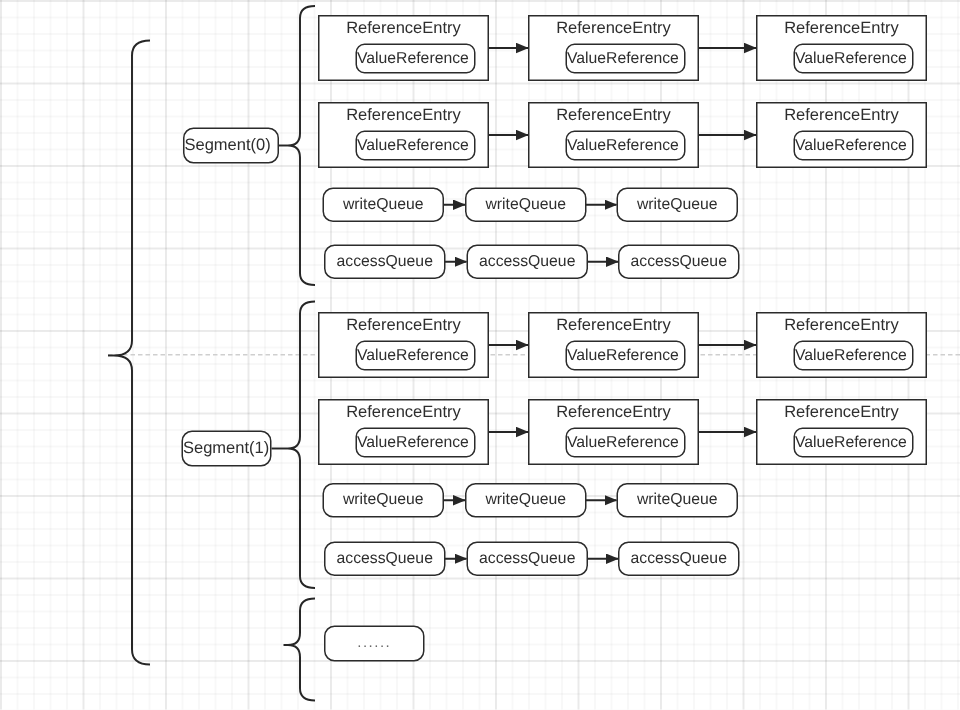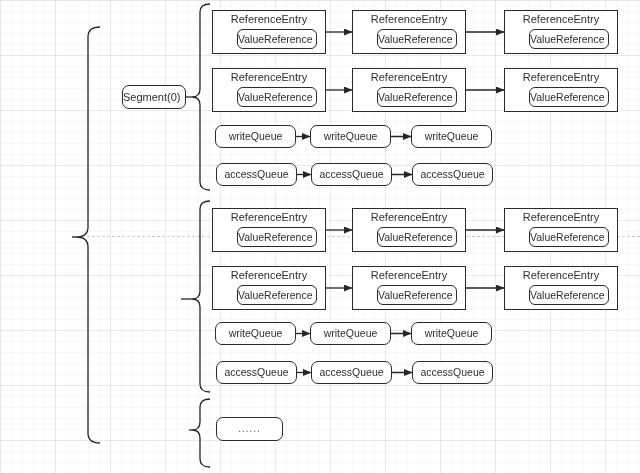--- a/index.html
+++ b/index.html
@@ -97,20 +97,21 @@
       <path d="M 181 299 L 192 299" fill="none" stroke="#262626" stroke-width="1.3"></path>
       <path d="M 210 399 Q 200 399 200 407 L 200 422 Q 200 430 192 430 Q 200 430 200 438 L 200 459 Q 200 467 210 467" fill="none" stroke="#262626" stroke-width="1.3"></path>
       <path d="M 189 430 L 192 430" fill="none" stroke="#262626" stroke-width="1.3"></path>
       <path d="M 100 27 Q 88 27 88 37 L 88 227 Q 88 237 76 237 Q 88 237 88 247 L 88 433 Q 88 443 100 443" fill="none" stroke="#262626" stroke-width="1.3"></path>
       <path d="M 72 237 L 76 237" fill="none" stroke="#262626" stroke-width="1.3"></path>
     </svg>
 
 
   <div class="node segment-box" style="left:122px;top:85px;width:64px;">Segment(0)</div>
 
+  <div class="node segment-box" style="left:121px;top:287px;width:60px;">Segment(1)</div>
 
 
   <div class="node dots-box" style="left:216px;top:417px;">......</div>
 
 <div class="node entry-box" style="left: 212px; top: 10px;">
       <div class="entry-title">ReferenceEntry</div>
       <div class="value-ref">ValueReference</div>
     </div>
     <div class="node entry-box" style="left: 352px; top: 10px;">
       <div class="entry-title">ReferenceEntry</div>

